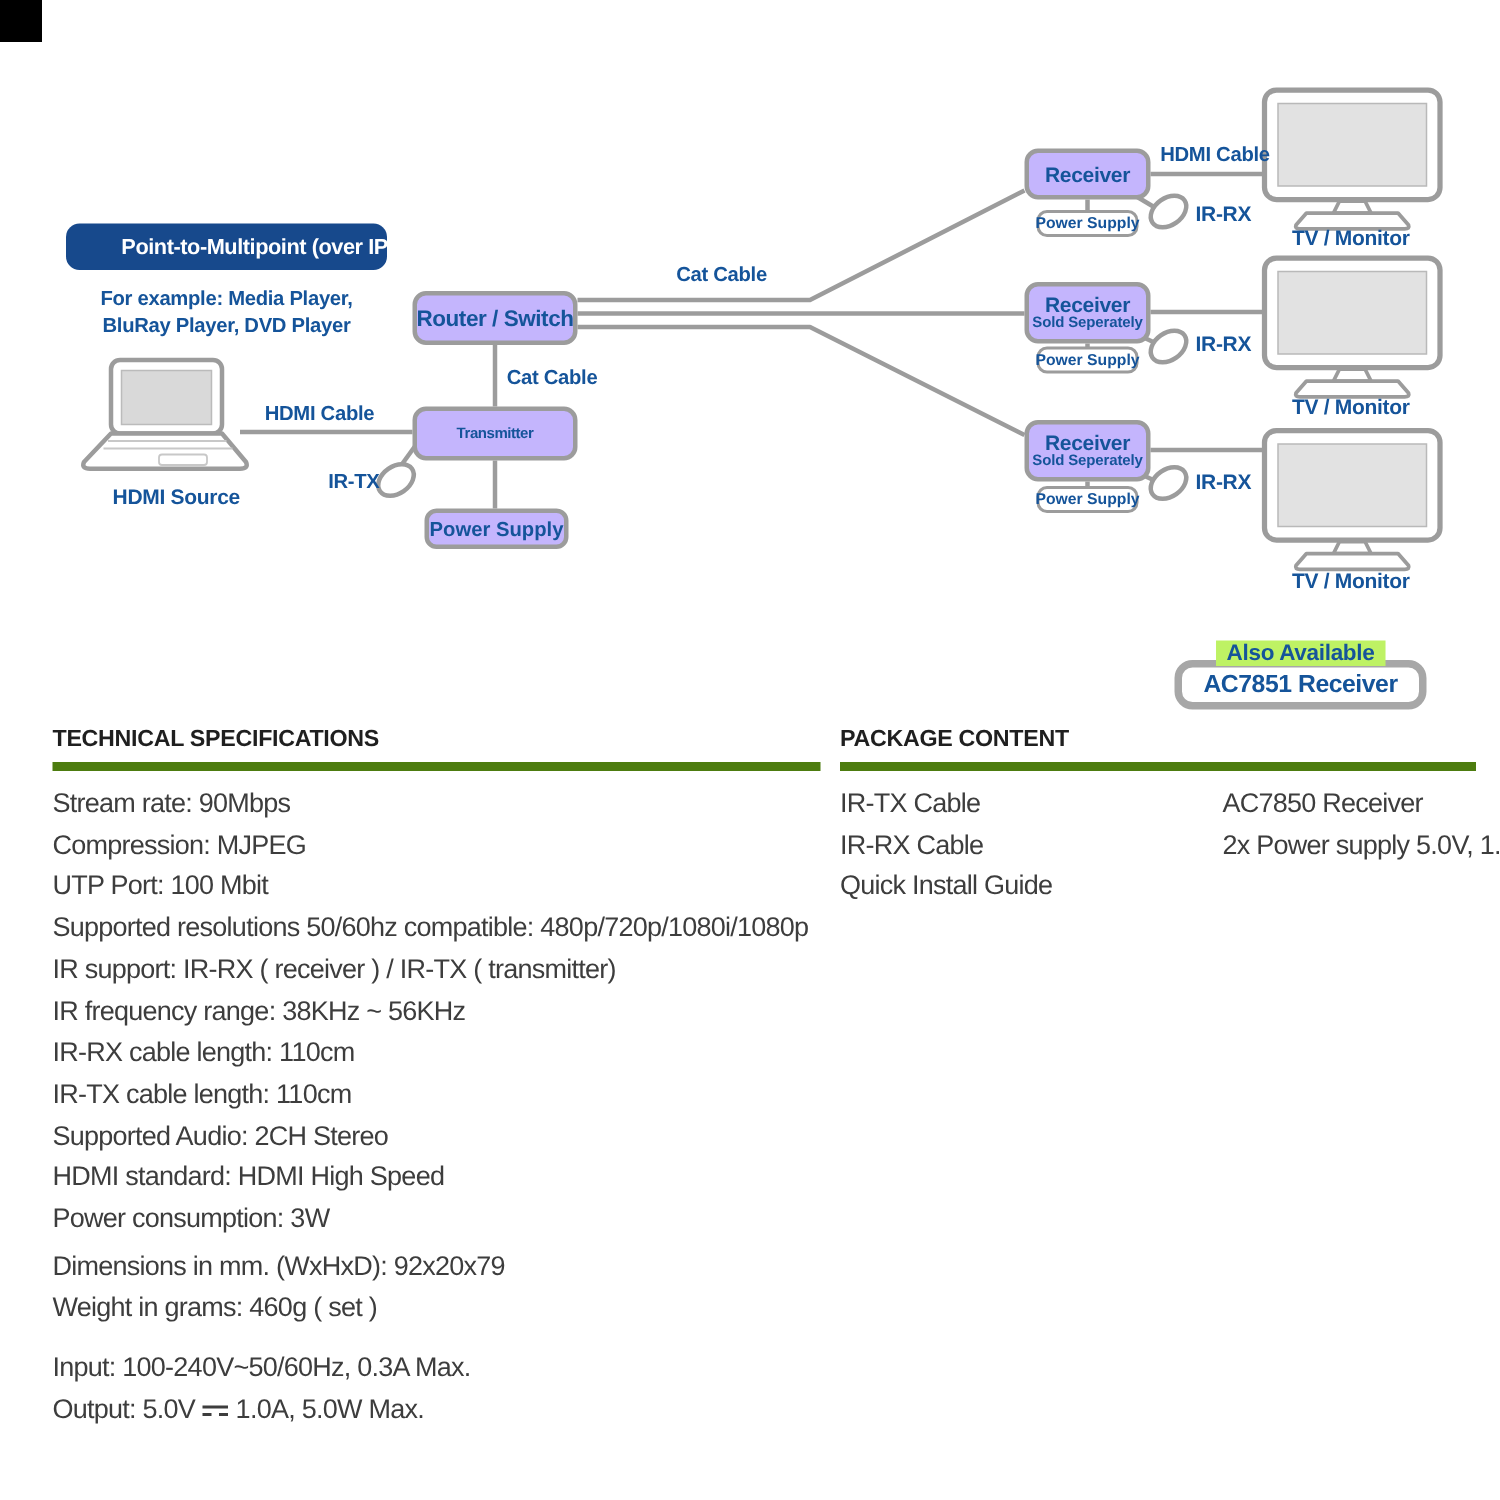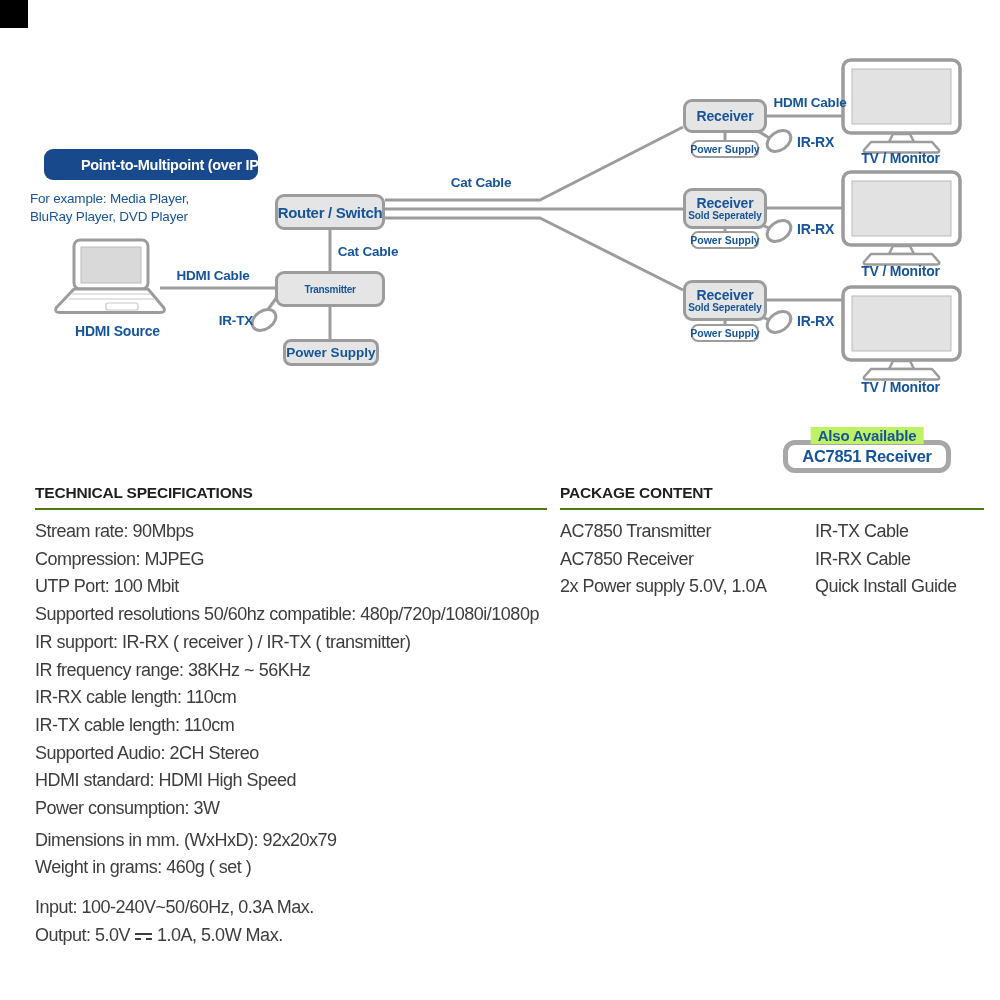--- a/index.html
+++ b/index.html
@@ -14,24 +14,24 @@
   
   #corner{left:0;top:0;width:28px;height:28px;background:#000;}
 
   
   .lbl{color:var(--blue);font-weight:bold;font-size:13.5px;letter-spacing:-0.2px;white-space:nowrap;}
   .ctr{text-align:center;}
 
   .badge{left:44px;top:149px;width:214px;height:31px;background:var(--navy);border-radius:9px;
          color:#fff;font-weight:bold;font-size:14.5px;letter-spacing:-0.3px;
          display:flex;align-items:center;justify-content:center;white-space:nowrap;padding-left:42px;}
-  .example{left:30px;top:190px;width:242px;text-align:left;color:var(--blue);
-           font-weight:normal;font-size:13.5px;line-height:17.5px;letter-spacing:-0.2px;}
-
-  .node{background:#e5e5e5;border:3px solid var(--gray);border-radius:9px;
+  .example{left:30px;top:190px;width:242px;text-align:center;color:var(--blue);
+           font-weight:bold;font-size:13.5px;line-height:17.5px;letter-spacing:-0.2px;}
+
+  .node{background:#c4b5fd;border:3px solid var(--gray);border-radius:9px;
         display:flex;flex-direction:column;align-items:center;justify-content:center;
         color:var(--blue);font-weight:bold;white-space:nowrap;}
   #router{left:275px;top:194px;width:110px;height:36px;font-size:15px;letter-spacing:-0.3px;}
   #transmitter{left:275px;top:271px;width:110px;height:36px;font-size:10px;letter-spacing:-0.3px;}
   #power-main{left:283px;top:339px;width:96px;height:27px;font-size:13.5px;border-radius:8px;}
   .receiver{left:683px;width:84px;font-size:14px;letter-spacing:-0.2px;line-height:14px;}
   #rcv1{top:99px;height:34px;}
   #rcv2{top:188px;height:41px;}
   #rcv3{top:280px;height:41px;}
   .receiver .sub{font-size:10px;line-height:11px;letter-spacing:-0.1px;}
@@ -45,21 +45,21 @@
   #also .frame{position:absolute;left:0;top:13px;width:168px;height:33px;background:#fff;
                border:5px solid #a7a7a7;border-radius:12px;
                display:flex;align-items:center;justify-content:center;
                color:var(--blue);font-weight:bold;font-size:16.5px;letter-spacing:-0.3px;white-space:nowrap;}
   #also .tag{position:absolute;left:50%;top:0;transform:translateX(-50%);background:#bef264;
              padding:0 7px;color:var(--blue);font-weight:bold;font-size:15px;letter-spacing:-0.2px;
              white-space:nowrap;z-index:2;line-height:17px;}
 
   
   .col-head{font-size:15.5px;font-weight:bold;color:var(--heading);letter-spacing:-0.2px;
-            border-bottom:2px solid #4d7c0f;padding-bottom:6px;}
+            border-bottom:6px solid #4d7c0f;padding-bottom:6px;}
   #specs{left:35px;top:484px;width:512px;}
   #package{left:560px;top:484px;width:424px;}
   .body-line{font-size:18px;color:var(--text-dark);letter-spacing:-0.5px;line-height:27.7px;white-space:nowrap;}
   #specs .list{margin-top:8px;}
   .gap-sm{margin-top:4px;}
   #power-block{margin-top:12px;}
   #package .rows{margin-top:8px;display:grid;grid-template-columns:255px auto;line-height:28px;}
 
   .dc{display:inline-block;width:17px;height:11px;position:relative;margin:0 5px -1px 5px;}
   .dc::before{content:"";position:absolute;left:0;right:0;top:2px;border-top:2px solid var(--text-dark);}
@@ -193,20 +193,19 @@
   </div>
   <div id="power-block">
     <div class="body-line">Input: 100-240V~50/60Hz, 0.3A Max.</div>
     <div class="body-line"><span>Output: 5.0V</span><span class="dc"></span><span>1.0A, 5.0W Max.</span></div>
   </div>
 </div>
 
 <div id="package" class="abs">
   <div class="col-head">PACKAGE CONTENT</div>
   <div class="rows">
-    <div class="body-line">AC7850 Transmitter</div>
     <div class="body-line">IR-TX Cable</div>
     <div class="body-line">AC7850 Receiver</div>
     <div class="body-line">IR-RX Cable</div>
     <div class="body-line">2x Power supply 5.0V, 1.0A</div>
     <div class="body-line">Quick Install Guide</div>
   </div>
 </div>
 
 </body></html>

